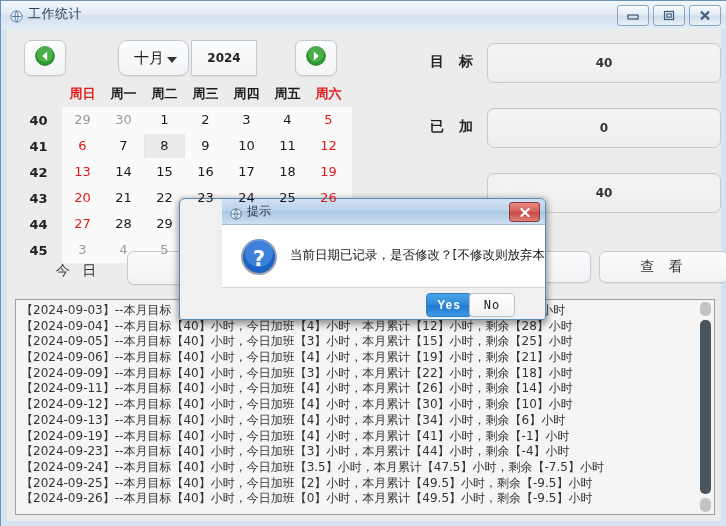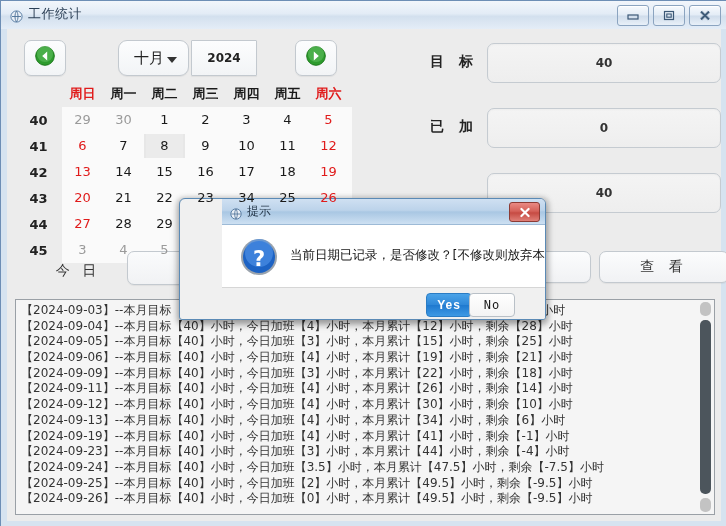--- a/index.html
+++ b/index.html
@@ -378,21 +378,21 @@
             <div class="dcell dnum">
                 <span class="chip">21</span>
               </div>
             <div class="dcell dnum">
                 <span class="chip">22</span>
               </div>
             <div class="dcell dnum">
                 <span class="chip">23</span>
               </div>
             <div class="dcell dnum">
-                <span class="chip">34</span>
+                <span class="chip">24</span>
               </div>
             <div class="dcell dnum">
                 <span class="chip">25</span>
               </div>
             <div class="dcell dnum red">
                 <span class="chip">26</span>
               </div>
           </div>
 
           <div class="cal-row">

